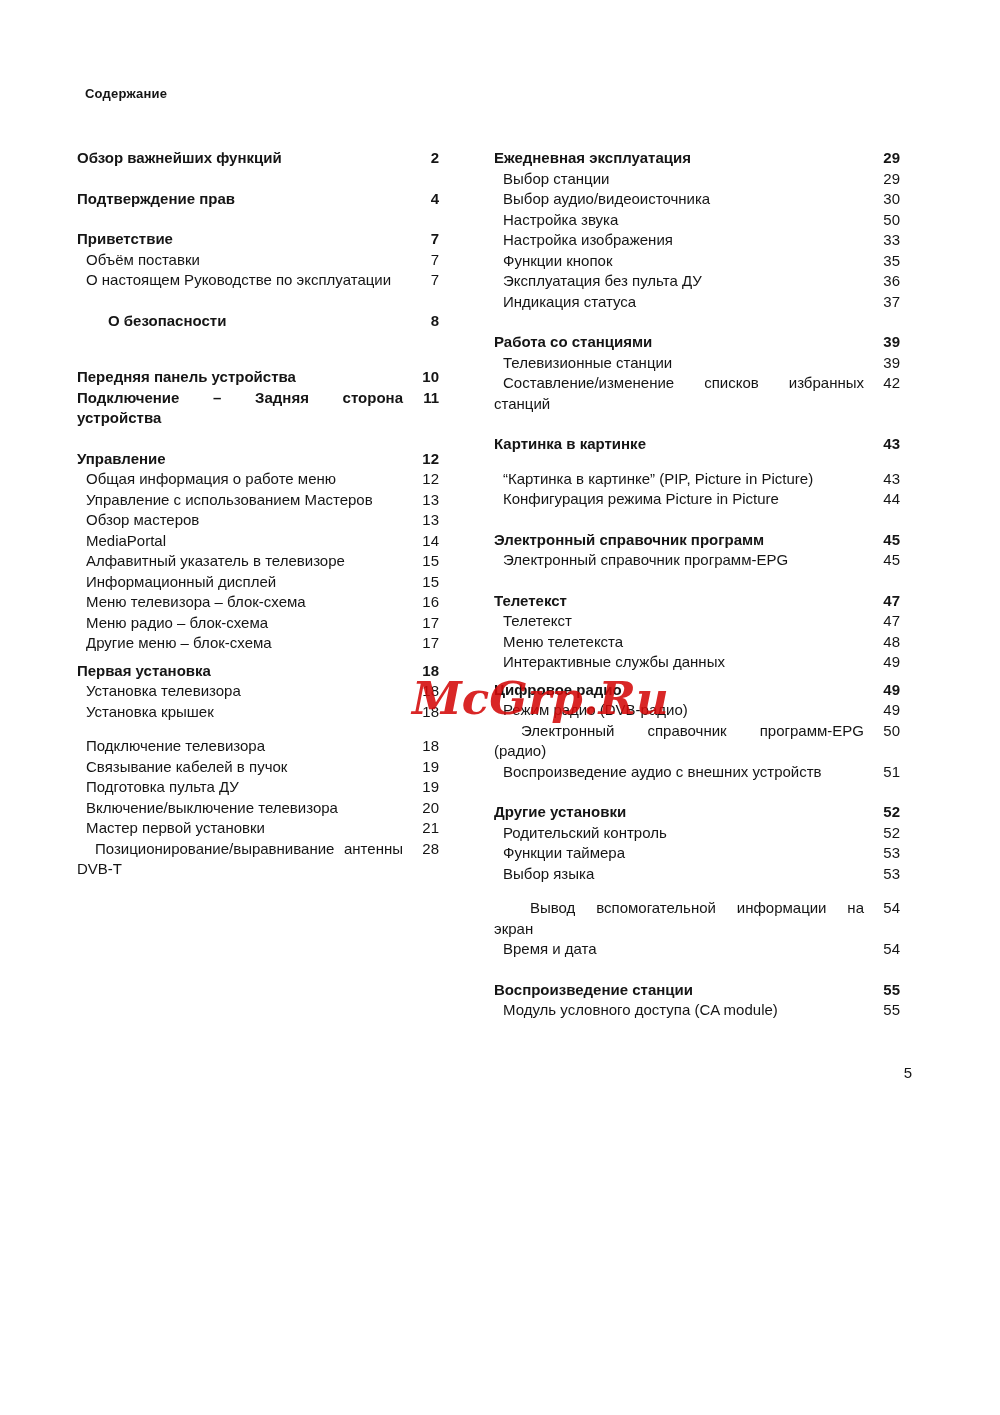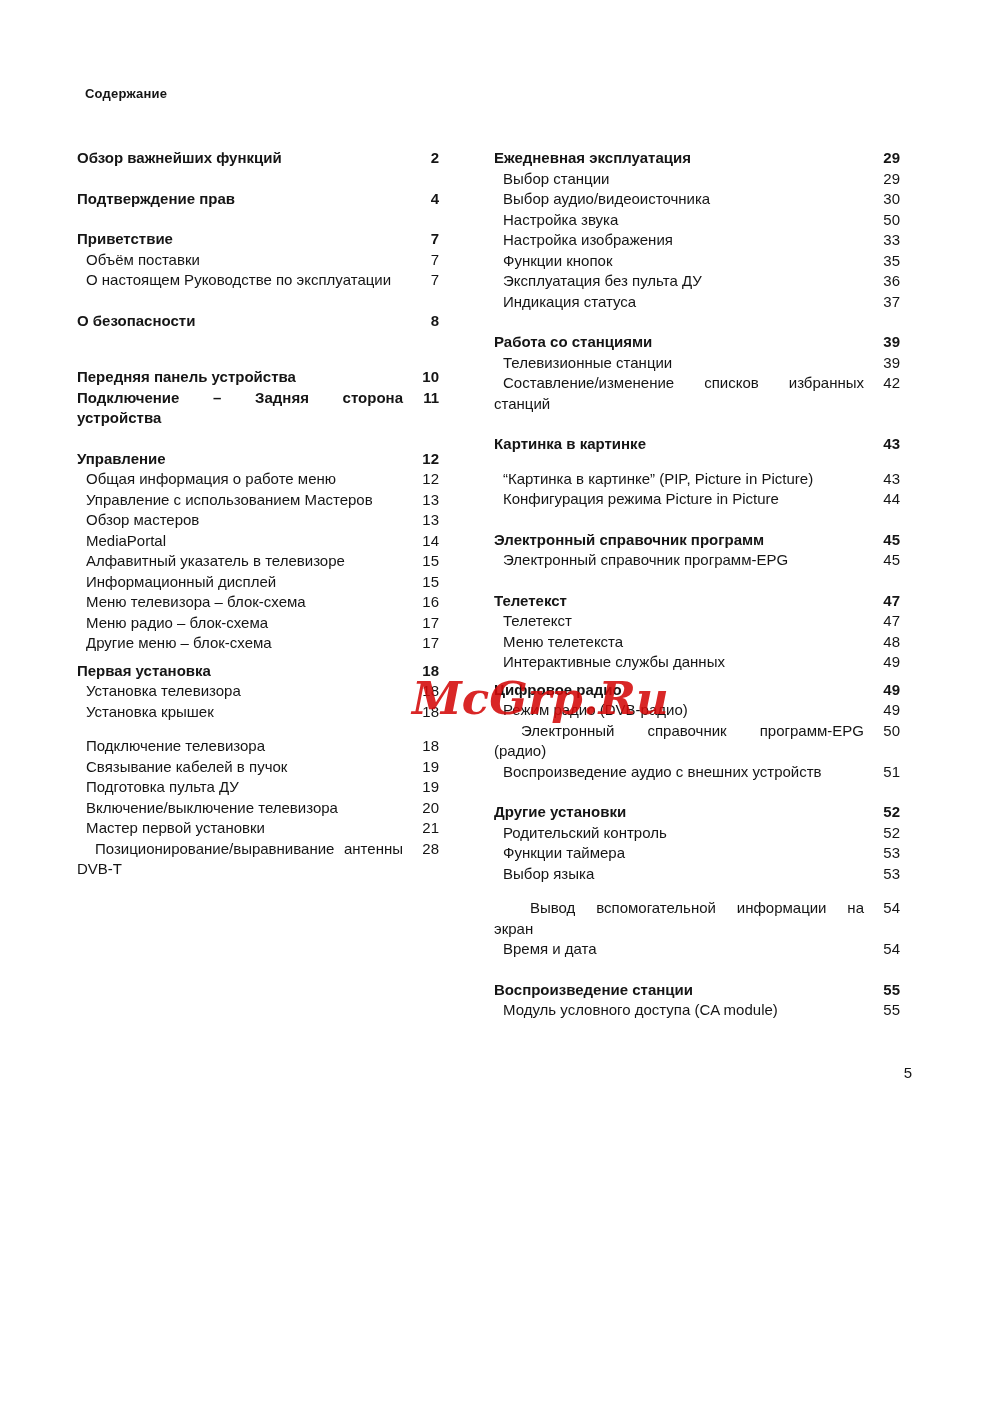--- a/index.html
+++ b/index.html
@@ -74,21 +74,21 @@
       </div>
       <div class="row gap-none">
         <div class="lbl" style="text-indent: 9px;">Объём поставки</div>
         <div class="pg">7</div>
       </div>
       <div class="row gap-none">
         <div class="lbl" style="text-indent: 9px;">О настоящем Руководстве по эксплуатации</div>
         <div class="pg">7</div>
       </div>
       <div class="row gap-md">
-        <div class="lbl bold" style="text-indent: 0px;">О безопасности</div>
+        <div class="lbl bold" style="text-indent: 0px; margin-left: 31px;">О безопасности</div>
         <div class="pg bold">8</div>
       </div>
       <div class="row gap-lg">
         <div class="lbl bold" style="text-indent: 0px;">Передняя панель устройства</div>
         <div class="pg bold">10</div>
       </div>
       <div class="row gap-none">
         <div class="lbl bold spread" style="text-indent: 0px;">Подключение – Задняя сторона
 устройства</div>
         <div class="pg bold">11</div>

